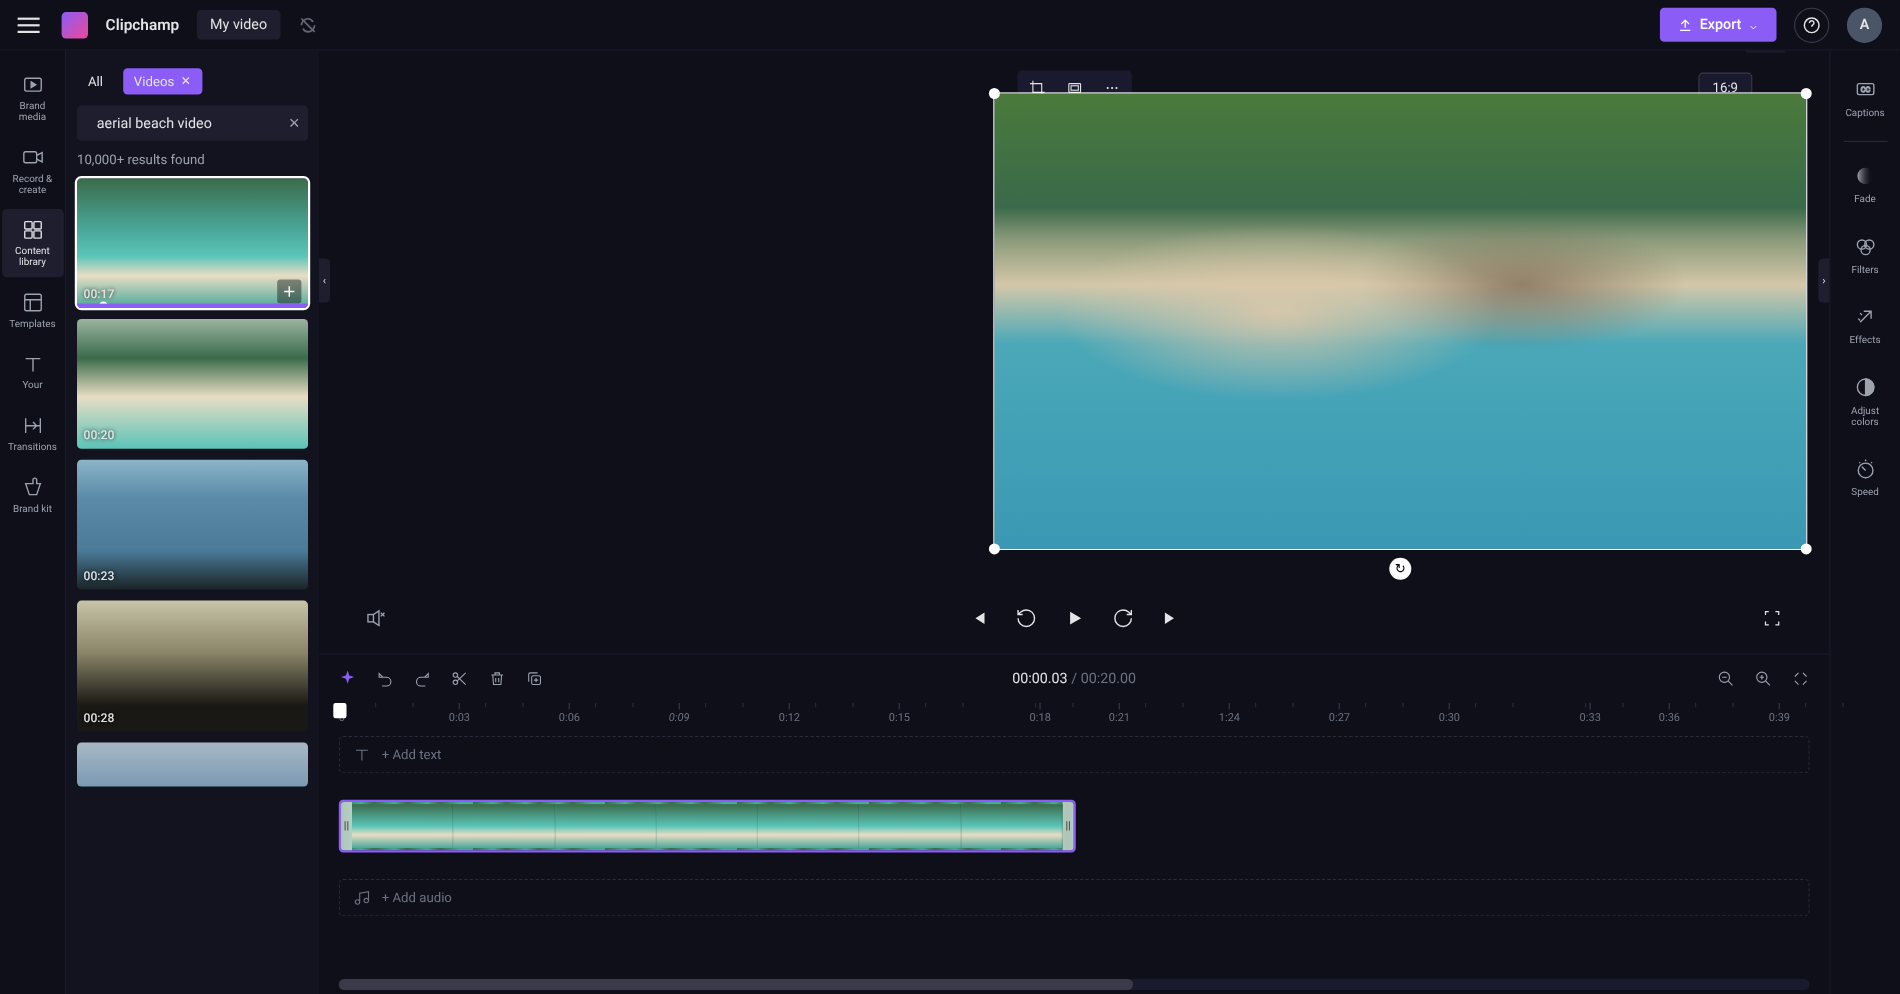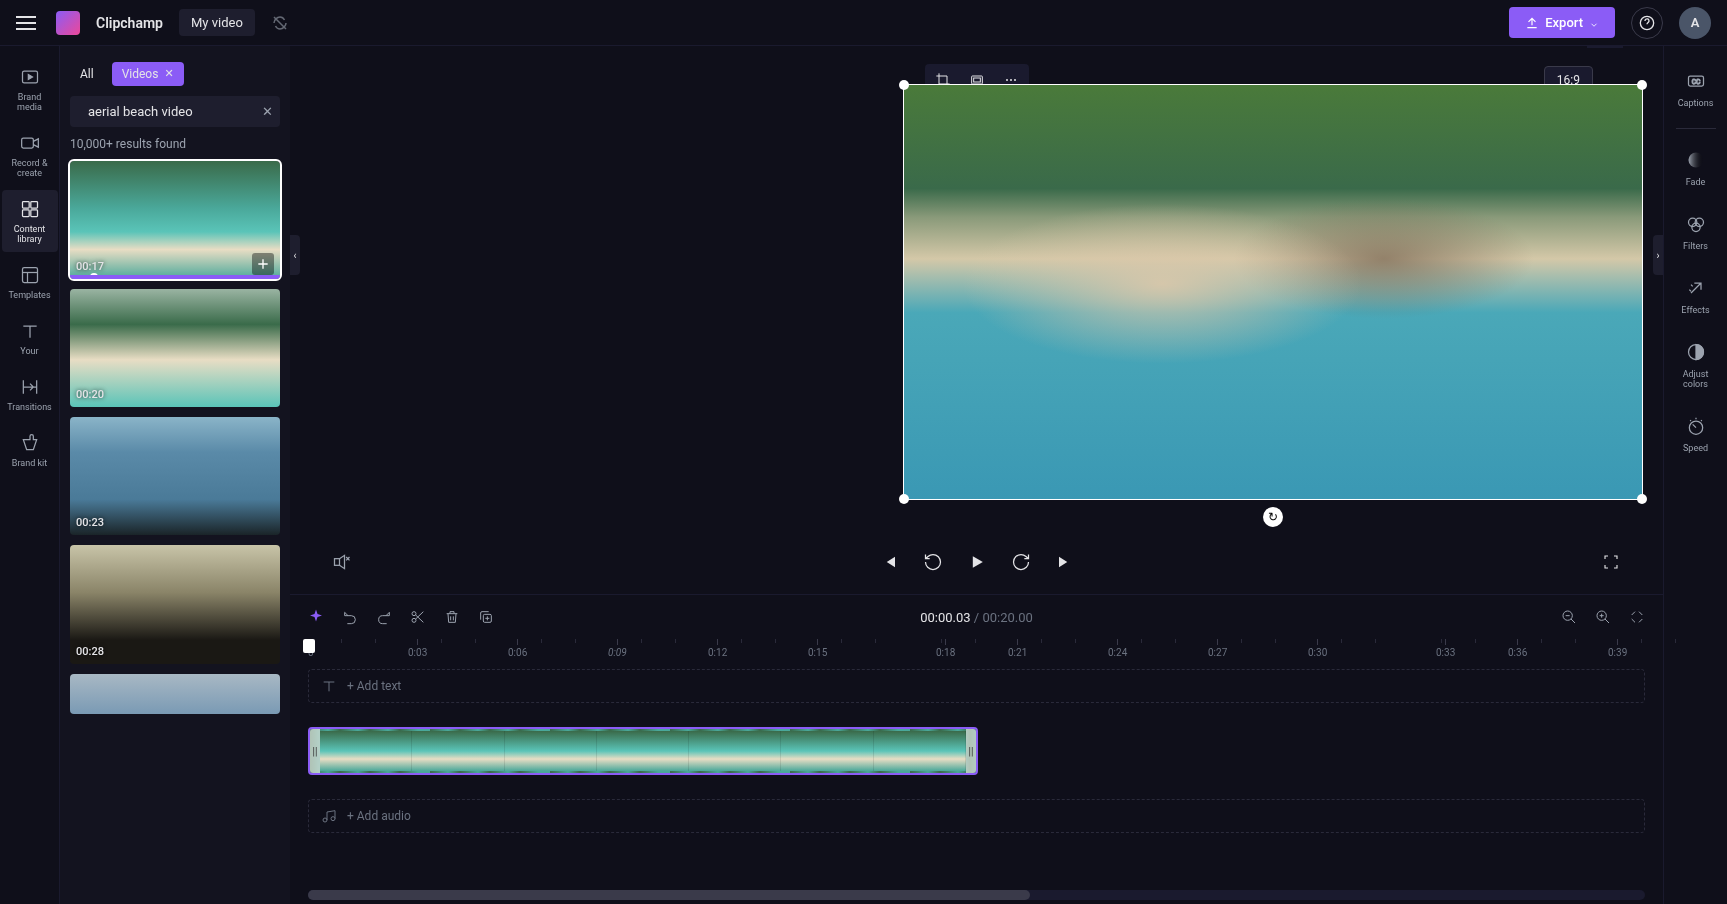--- a/index.html
+++ b/index.html
@@ -424,21 +424,21 @@
               <div class="ruler-tick" style="left: 466.667px;"></div>
               <div class="ruler-mark" style="left: 500px;">0:15</div>
               <div class="ruler-tick" style="left: 533.333px;"></div>
               <div class="ruler-tick" style="left: 566.667px;"></div>
               <div class="ruler-mark" style="left: 628px; text-align: right;">0:18</div>
               <div class="ruler-tick" style="left: 633.333px;"></div>
               <div class="ruler-tick" style="left: 666.667px;"></div>
               <div class="ruler-mark" style="left: 700px;">0:21</div>
               <div class="ruler-tick" style="left: 733.333px;"></div>
               <div class="ruler-tick" style="left: 766.667px;"></div>
-              <div class="ruler-mark" style="left: 800px;">0:24</div>
+              <div class="ruler-mark" style="left: 800px;">1:24</div>
               <div class="ruler-tick" style="left: 833.333px;"></div>
               <div class="ruler-tick" style="left: 866.667px;"></div>
               <div class="ruler-mark" style="left: 900px;">0:27</div>
               <div class="ruler-tick" style="left: 933.333px;"></div>
               <div class="ruler-tick" style="left: 966.667px;"></div>
               <div class="ruler-mark" style="left: 1000px;">0:30</div>
               <div class="ruler-tick" style="left: 1033.33px;"></div>
               <div class="ruler-tick" style="left: 1066.67px;"></div>
               <div class="ruler-mark" style="left: 1128px; text-align: right;">0:33</div>
               <div class="ruler-tick" style="left: 1133.33px;"></div>

